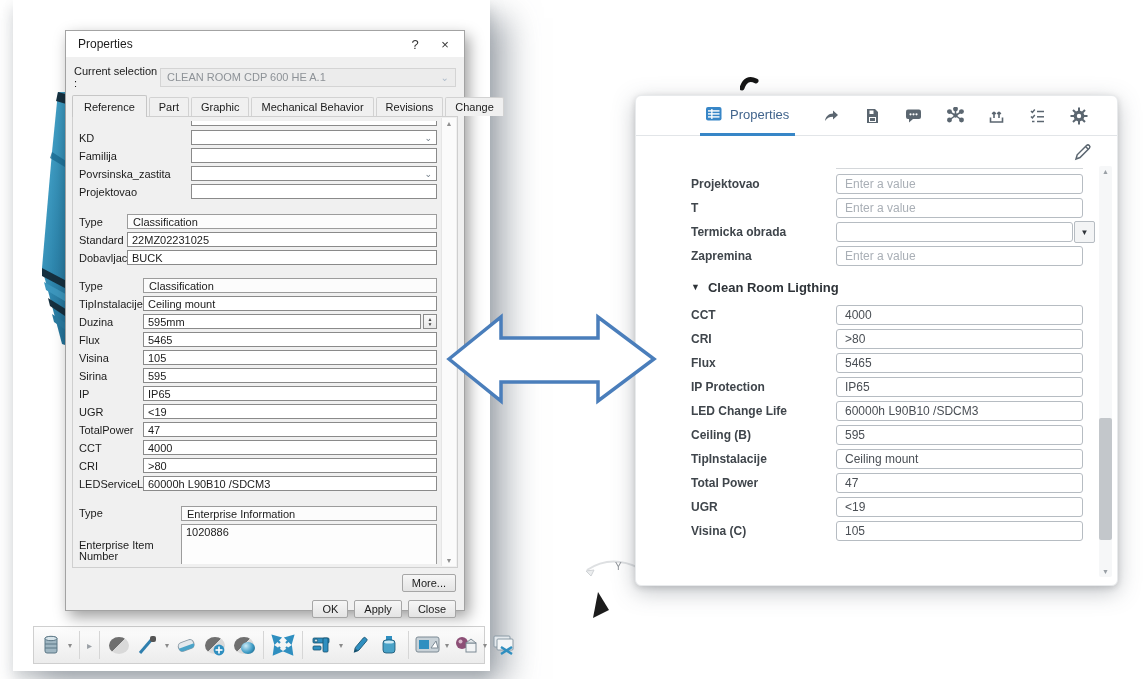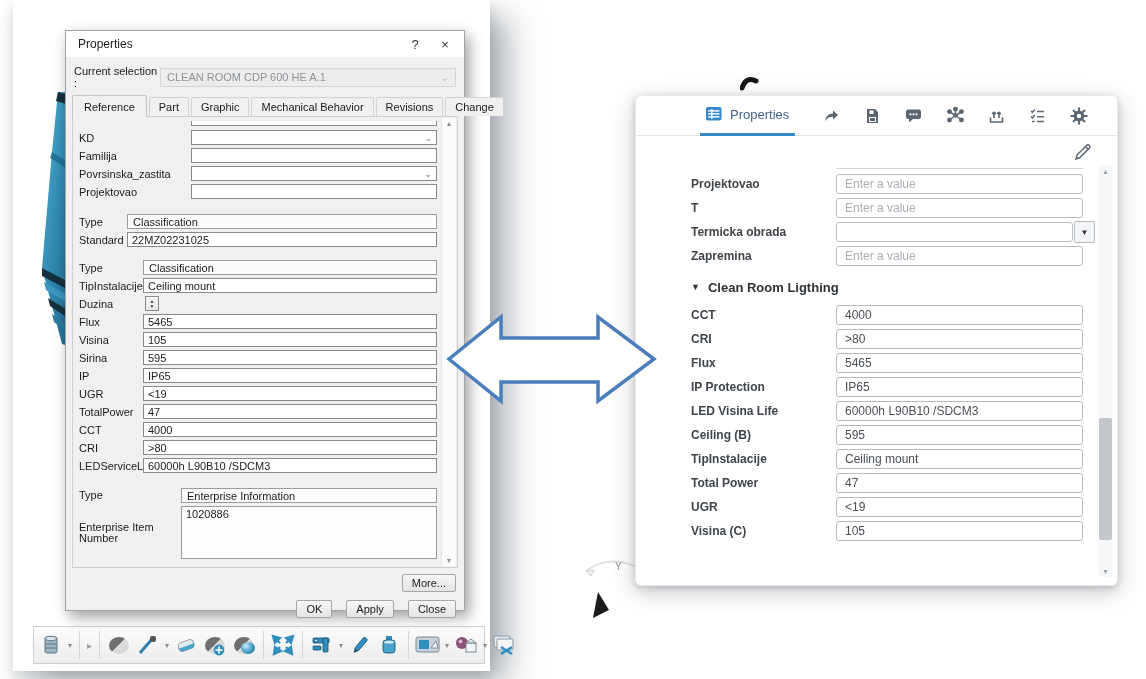--- a/index.html
+++ b/index.html
@@ -43,21 +43,21 @@
   .fbox input{border:none;outline:none;flex:1;font:11px "Liberation Sans",sans-serif;color:#1b1b1b;background:transparent;min-width:0}
   .fbox .chev{color:#6f7b86;font-size:9px;margin-left:4px}
   .tbox{flex:1;height:15px;border:1px solid #9c9c9c;background:#fcfcfc;display:flex;align-items:center;padding:0 5px}
   .spin{flex:0 0 auto;width:14px;height:15px;margin-left:2px;border:1px solid #8a8a8a;background:linear-gradient(#fafafa,#e8e8e8);
     display:flex;flex-direction:column;align-items:center;justify-content:center;font-size:5px;line-height:5px;color:#444}
   .sliver{height:5px;border:1px solid #8a8a8a;border-top:none;margin-left:112px;margin-bottom:4px;background:#fff}
   .gap10{height:10px}.gap12{height:12px}
   .ent-ta{flex:1;height:53px;border:1px solid #9c9c9c;background:#fdfdfd;font:11px "Liberation Sans",sans-serif;
     padding:1px 4px;resize:none;color:#1b1b1b;outline:none}
   .pd-more{display:flex;justify-content:flex-end;margin:6px 8px 0}
-  .pd-okrow{display:flex;justify-content:flex-end;gap:14px;margin:8px 8px 0}
+  .pd-okrow{display:flex;justify-content:flex-end;gap:6px;margin:8px 8px 0}
   .wbtn{height:18px;min-width:34px;padding:0 9px;background:linear-gradient(#f6f6f6,#e4e4e4);border:1px solid #a6a6a6;
     border-radius:2px;font-size:11px;color:#1b1b1b;display:inline-flex;align-items:center;justify-content:center}
 
   
   .rp{position:absolute;left:635px;top:95px;width:483px;height:491px;background:#fff;border-radius:6px;z-index:20;
     box-shadow:0 6px 22px rgba(80,90,100,.35),0 2px 6px rgba(0,0,0,.15);border:1px solid #e8eaec}
   .rp-tabs{display:flex;align-items:center;height:40px;padding:0 18px 0 64px;border-bottom:1px solid #e2e5e8;gap:0}
   .rp-tab{display:flex;align-items:center;gap:8px;height:40px;border-bottom:3px solid #3786c7;padding:0 6px;margin-right:14px}
   .rp-tab-label{color:#41648c;font-size:13px}
   .rp-ico{flex:1;display:flex;align-items:center;justify-content:space-between;padding:0 8px 0 10px}
@@ -292,34 +292,43 @@
       <div class="lr">
           <span class="lab lab2">Type</span>
         <div class="tbox">Classification</div>
         </div>
       <div class="lr">
           <span class="lab lab2">Standard</span>
         <div class="fbox">
             <input value="22MZ02231025" style="">
           </div>
         </div>
+      <div class="lr">
+          <span class="lab lab2">Dobavljac</span>
+        <div class="fbox">
+            <input value="BUCK" style="">
+          </div>
+        </div>
 
       <div class="gap10"></div>
       <div class="lr">
           <span class="lab lab3">Type</span>
         <div class="tbox">Classification</div>
         </div>
       <div class="lr">
           <span class="lab lab3">TipInstalacije</span>
         <div class="fbox">
             <input value="Ceiling mount" style="">
           </div>
         </div>
       <div class="lr">
           <span class="lab lab3">Duzina</span>
+        <div class="fbox">
+            <input value="595mm" style="">
+          </div>
         <span class="spin">
             <span>▲</span>
             <span>▼</span>
           </span>
         </div>
       <div class="lr">
           <span class="lab lab3">Flux</span>
         <div class="fbox">
             <input value="5465" style="">
           </div>
@@ -536,21 +545,21 @@
       </div>
     <div class="rr">
         <span class="rlab">Flux</span>
       <input class="rin" value="5465" style="">
       </div>
     <div class="rr">
         <span class="rlab">IP Protection</span>
       <input class="rin" value="IP65" style="">
       </div>
     <div class="rr">
-        <span class="rlab">LED Visina Life</span>
+        <span class="rlab">LED Change Life</span>
       <input class="rin" value="60000h L90B10 /SDCM3" style="">
       </div>
     <div class="rr">
         <span class="rlab">Ceiling (B)</span>
       <input class="rin" value="595" style="">
       </div>
     <div class="rr">
         <span class="rlab">TipInstalacije</span>
       <input class="rin" value="Ceiling mount" style="">
       </div>

